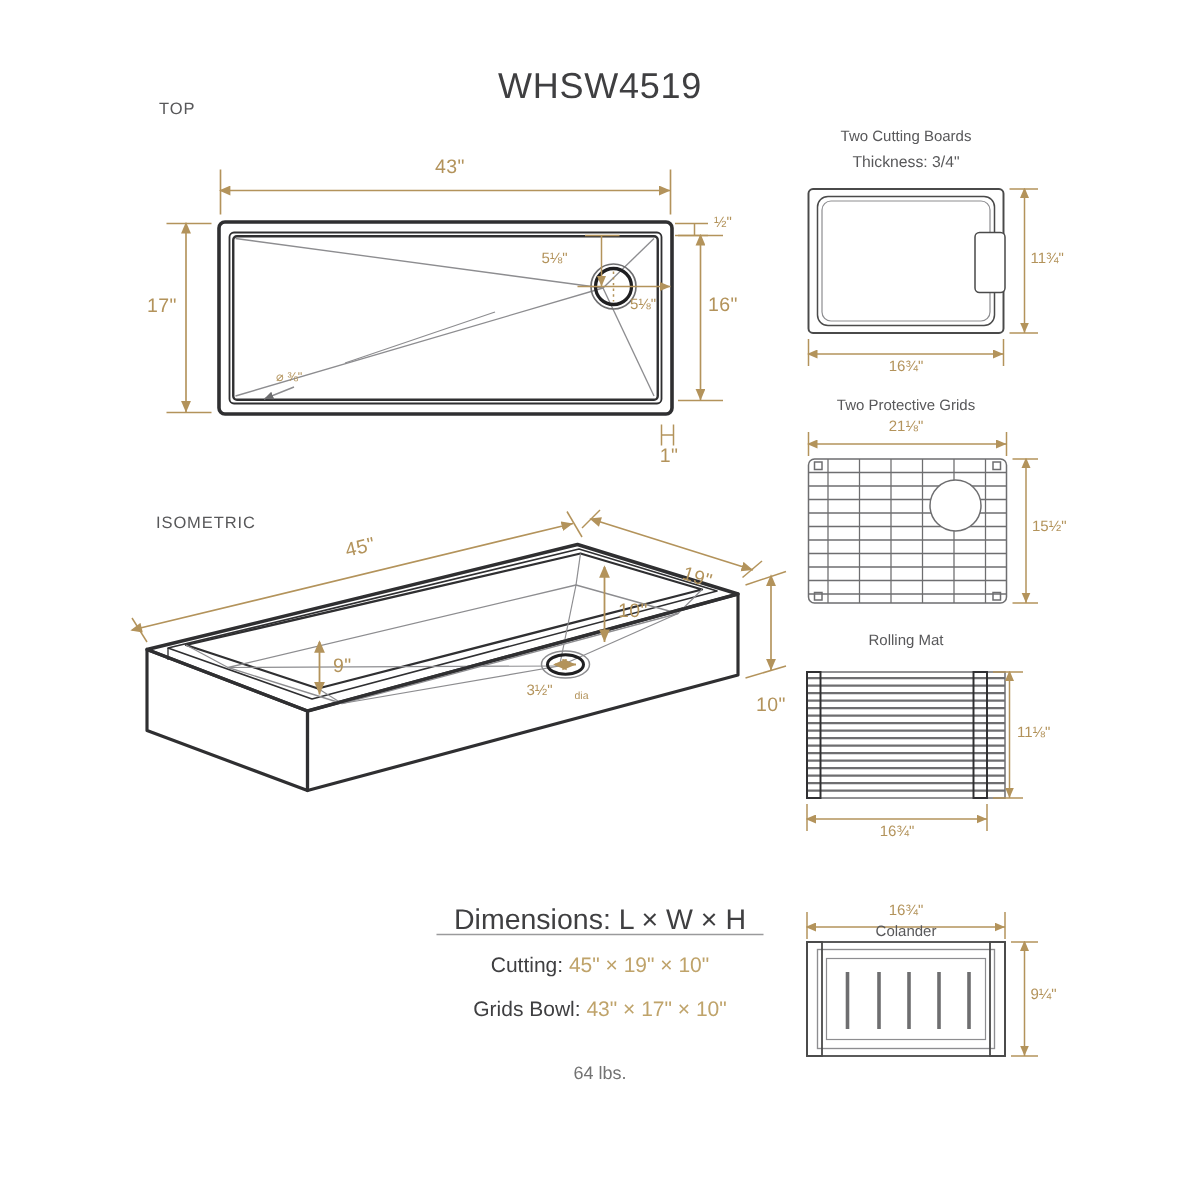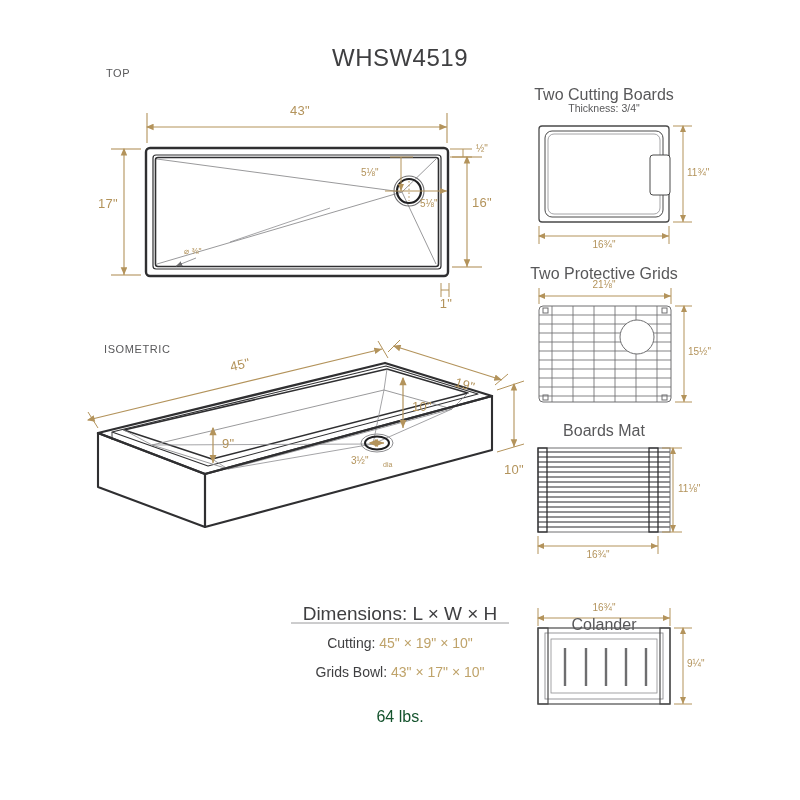--- a/index.html
+++ b/index.html
@@ -52,41 +52,41 @@
   }
   .dim-sm {
     font-size: 10px;
     color: #b3935b;
   }
   .dim-xs {
     font-size: 7px;
     color: #b3935b;
   }
   .part-title {
-    font-size: 16px;
+    font-size: 10px;
     color: #58585a;
   }
   .part-sub {
     font-size: 10.5px;
     color: #58585a;
   }
   .spec-head {
     font-size: 19px;
     color: #3f3f41;
   }
   .spec-row {
     font-size: 14px;
     color: #3f3f41;
   }
   .spec-val {
     color: #bfa36a;
   }
   .weight {
-    font-size: 16px;
-    color: #14532d;
+    font-size: 12px;
+    color: #737373;
   }
   .ctr { transform: translateX(-50%); }
 </style>
 </head>
 <body>
 
 <div id="sheet">
 
   <svg class="draw" viewBox="0 0 800 800">
     <defs>
@@ -343,21 +343,21 @@
 
   <div class="lbl part-title ctr" style="left:604px; top:87px;">Two Cutting Boards</div>
   <div class="lbl part-sub ctr" style="left:604px; top:103px;">Thickness: 3/4"</div>
   <div class="lbl dim-sm ctr" style="left:604px; top:240px;">16¾"</div>
   <div class="lbl dim-sm" style="left:687px; top:168px;">11¾"</div>
 
   <div class="lbl part-title ctr" style="left:604px; top:266px;">Two Protective Grids</div>
   <div class="lbl dim-sm ctr" style="left:604px; top:280px;">21⅛"</div>
   <div class="lbl dim-sm" style="left:688px; top:347px;">15½"</div>
 
-  <div class="lbl part-title ctr" style="left:604px; top:423px;">Boards Mat</div>
+  <div class="lbl part-title ctr" style="left:604px; top:423px;">Rolling Mat</div>
   <div class="lbl dim-sm ctr" style="left:598px; top:550px;">16¾"</div>
   <div class="lbl dim-sm" style="left:678px; top:484px;">11⅛"</div>
 
   <div class="lbl part-title ctr" style="left:604px; top:580px;margin-top:37px;">Colander</div>
   <div class="lbl dim-sm ctr" style="left:604px; top:603px;">16¾"</div>
   <div class="lbl dim-sm" style="left:687px; top:659px;">9¼"</div>
 
   <div class="lbl spec-head ctr" style="left:400px; top:604px;">Dimensions: L × W × H</div>
 
   <div class="lbl spec-row" style="left:400px; top:636px; transform:translateX(-50%);">

